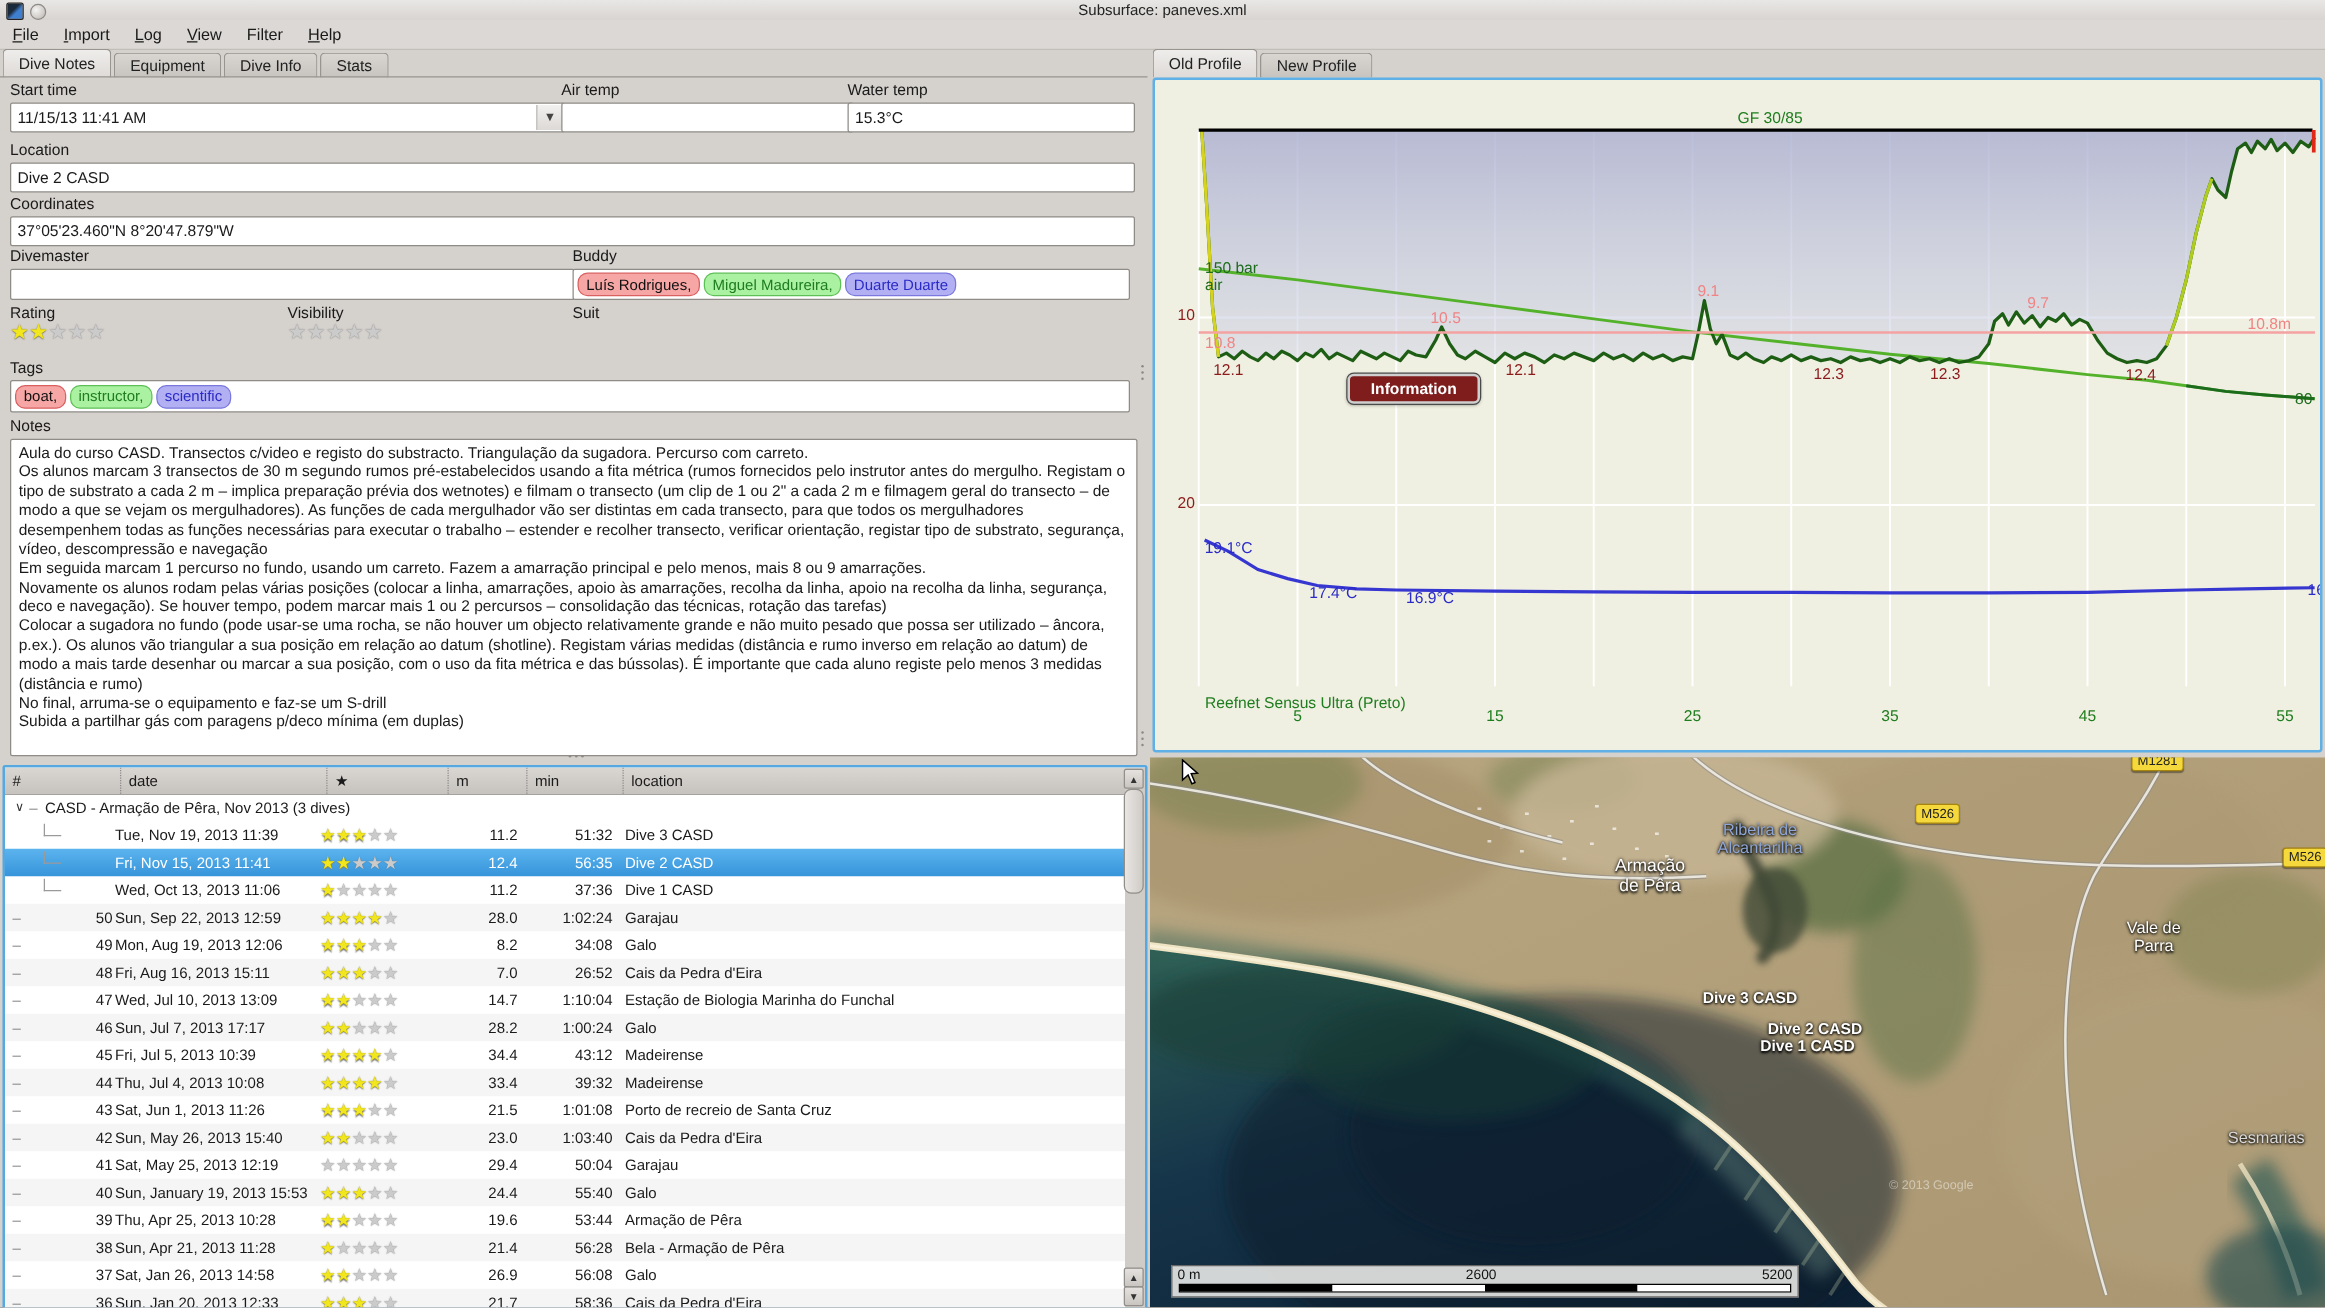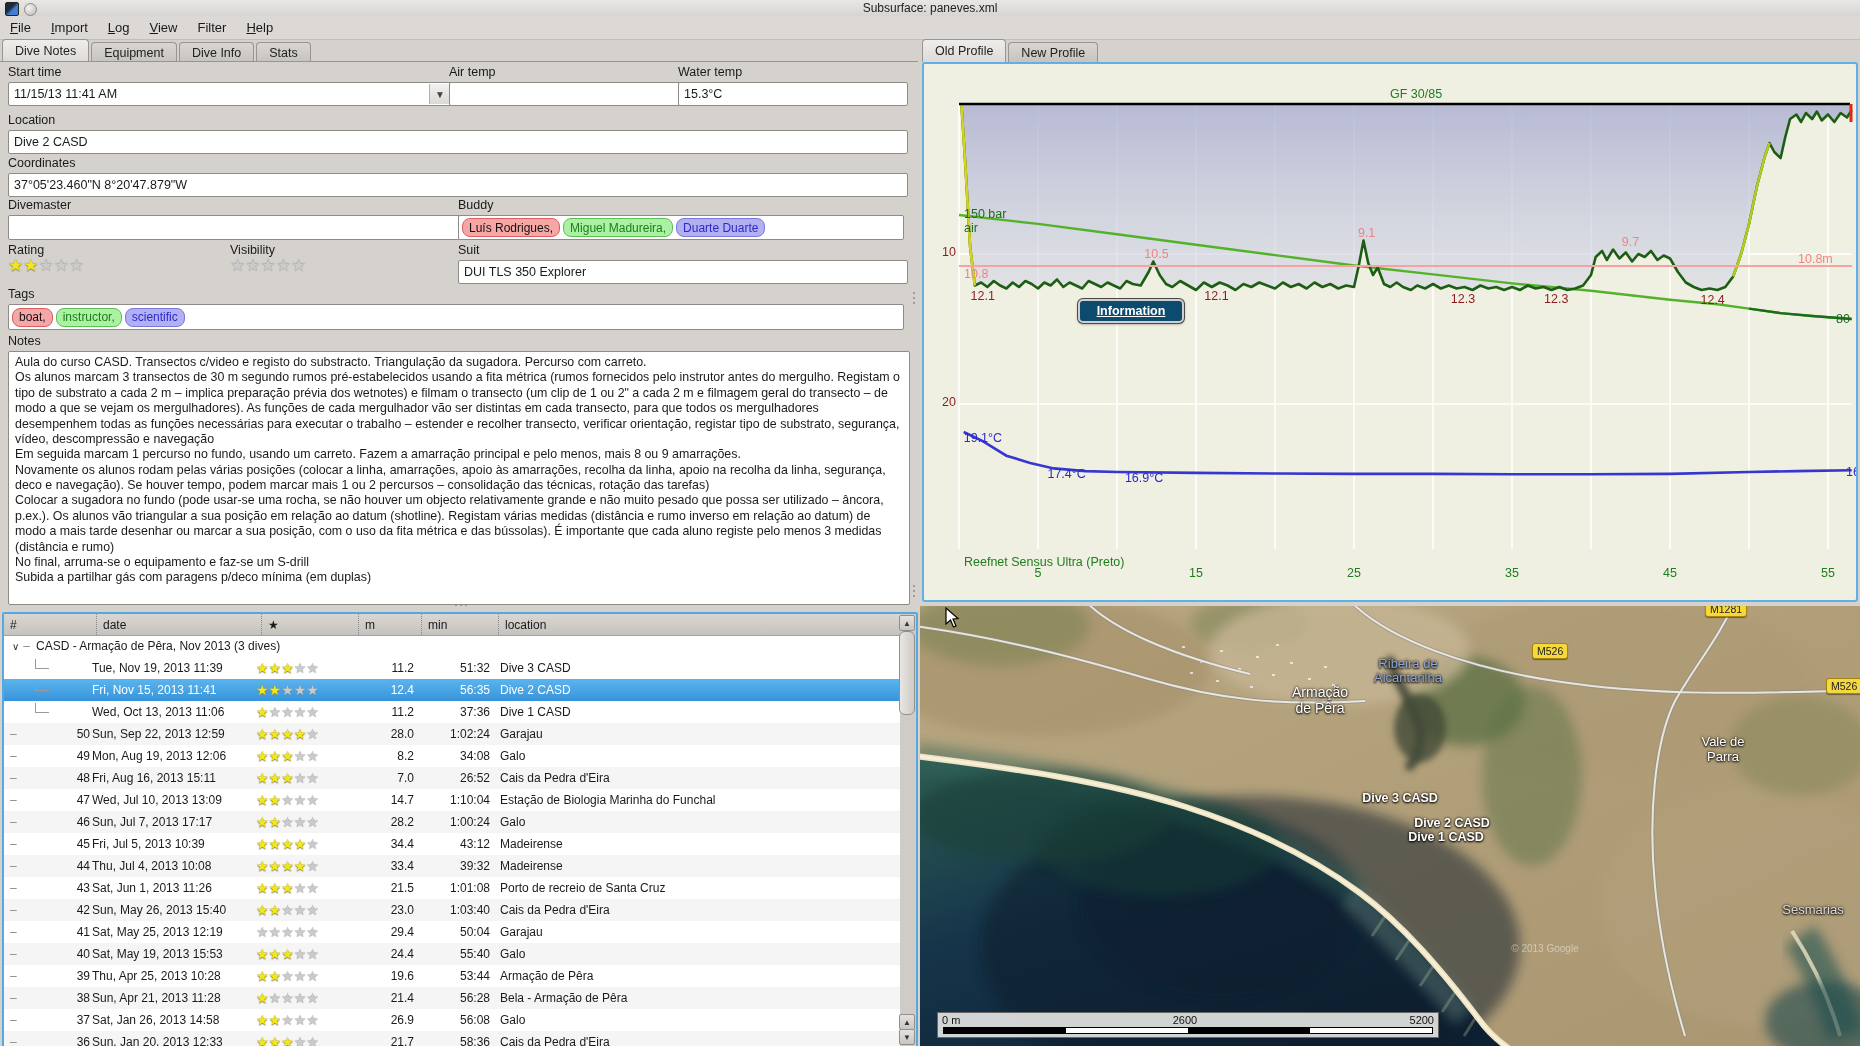--- a/index.html
+++ b/index.html
@@ -74,24 +74,24 @@
             border:1px solid #928f8b;border-radius:6px;}
   
   #chart{left:922px;top:62px;width:932px;height:536px;background:#f0f0e2;border:2px solid #5fb0e6;
          border-radius:3px;overflow:hidden;}
   .c-lbl{position:absolute;font-size:12.5px;white-space:nowrap;}
   .green{color:#1e7d1e;}
   .darkgreen{color:#1d6b1d;}
   .darkred{color:#8c1c1c;}
   .salmon{color:#f08484;}
   .blue{color:#2a2ac8;}
-  #info-btn{position:absolute;left:154px;top:235px;width:102px;height:20px;background:#0c4a6e;
+  #info-btn{position:absolute;left:154px;top:235px;width:102px;height:20px;background:#7f1d1d;
             border:2px solid #cfcfcf;box-shadow:0 0 0 1px #4a4a4a,0 1px 3px rgba(0,0,0,.45);
             border-radius:5px;color:#fff;font-weight:bold;font-size:12.5px;display:flex;
-            align-items:center;justify-content:center;text-decoration:underline;}
+            align-items:center;justify-content:center;}
   
   #map{left:920px;top:606px;width:940px;height:440px;overflow:hidden;background:#b3a27e;}
   .m-lbl{position:absolute;color:#fff;font-size:13px;text-shadow:0 0 3px #000,0 1px 2px #000;
          white-space:nowrap;transform:translateX(-50%);}
   .m-water{color:#8ea6d6;}
   .m-site{font-weight:bold;font-size:12.5px;}
   .m-badge{position:absolute;background:#f5d93c;border:1px solid #a8860e;border-radius:3px;
            color:#222;font-size:10.5px;padding:0px 4px;height:14px;display:flex;align-items:center;
            box-shadow:0 1px 1px rgba(0,0,0,.4);}
   .m-copy{position:absolute;color:rgba(255,255,255,.45);font-size:10px;transform:translateX(-50%);}
@@ -159,21 +159,20 @@
       <span class="chip red">Luís Rodrigues,</span>
       <span class="chip green">Miguel Madureira,</span>
       <span class="chip blue">Duarte Duarte</span>
     </div>
 
   <div class="flabel" style="left:8px;top:243px;">Rating</div>
   <div class="abs" style="left:8px;top:257px;" id="rating-stars"><span class="star on">★</span><span class="star on">★</span><span class="star off">★</span><span class="star off">★</span><span class="star off">★</span></div>
   <div class="flabel" style="left:230px;top:243px;">Visibility</div>
   <div class="abs" style="left:230px;top:257px;" id="visibility-stars"><span class="star off">★</span><span class="star off">★</span><span class="star off">★</span><span class="star off">★</span><span class="star off">★</span></div>
   <div class="flabel" style="left:458px;top:243px;">Suit</div>
-  <div class="input" style="left:458px;top:260px;width:438px;height:22px;">DUI TLS 350 Explorer</div>
 
   <div class="flabel" style="left:8px;top:287px;">Tags</div>
   <div class="input" style="left:8px;top:304px;width:888px;height:24px;padding:0 3px;" id="tag-chips">
       <span class="chip red">boat,</span>
       <span class="chip green">instructor,</span>
       <span class="chip blue">scientific</span>
     </div>
 
   <div class="flabel" style="left:8px;top:334px;">Notes</div>
   <div class="input" style="left:8px;top:351px;width:888px;height:246px;" id="notes-box">Aula do curso CASD. Transectos c/video e registo do substracto. Triangulação da sugadora. Percurso com carreto.
@@ -353,21 +352,21 @@
           <div class="c-stars"><span class="star off" style="font-size: 14px;">★</span><span class="star off" style="font-size: 14px;">★</span><span class="star off" style="font-size: 14px;">★</span><span class="star off" style="font-size: 14px;">★</span><span class="star off" style="font-size: 14px;">★</span></div>
           <div class="c-depth">29.4</div>
           <div class="c-dur">50:04</div>
           <div class="c-loc">Garajau</div>
         </div>
         <div class="drow alt">
           <div class="c-num">
             <span class="dash">–</span>
             <span class="num">40</span>
           </div>
-          <div class="c-date">Sat, May 19, 2013 15:53</div>
+          <div class="c-date">Sun, January 19, 2013 15:53</div>
           <div class="c-stars"><span class="star on" style="font-size: 14px;">★</span><span class="star on" style="font-size: 14px;">★</span><span class="star on" style="font-size: 14px;">★</span><span class="star off" style="font-size: 14px;">★</span><span class="star off" style="font-size: 14px;">★</span></div>
           <div class="c-depth">24.4</div>
           <div class="c-dur">55:40</div>
           <div class="c-loc">Galo</div>
         </div>
         <div class="drow">
           <div class="c-num">
             <span class="dash">–</span>
             <span class="num">39</span>
           </div>

